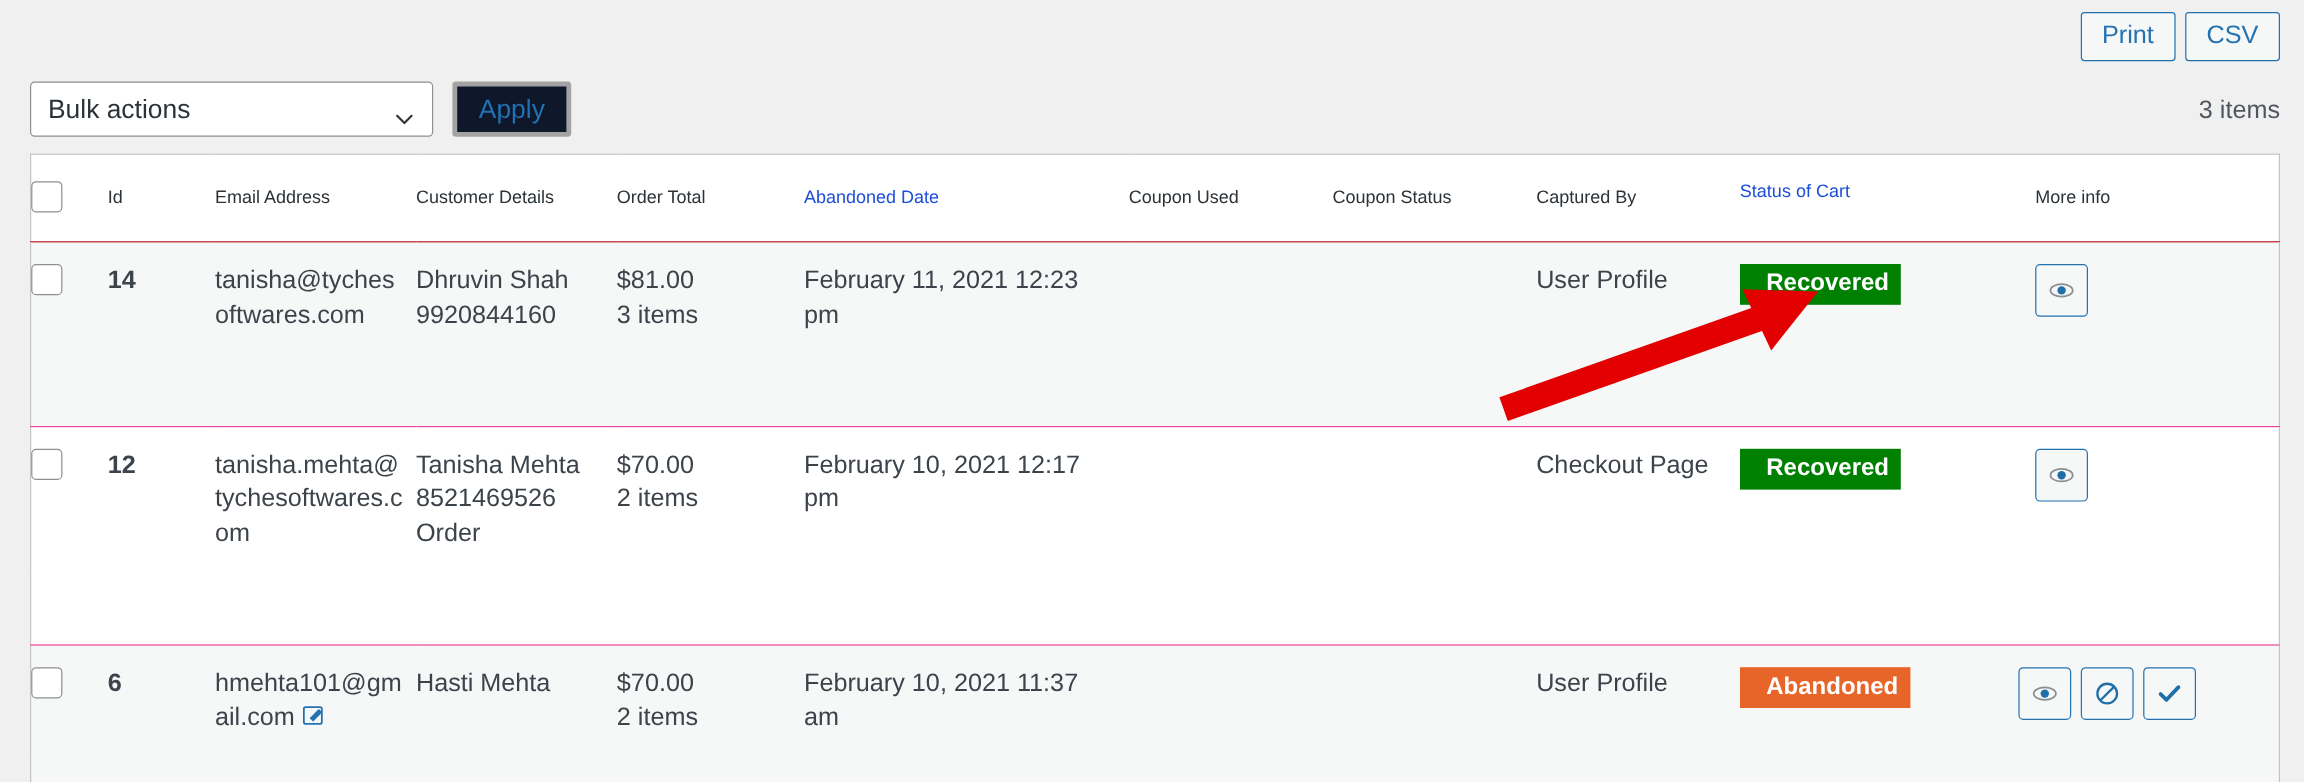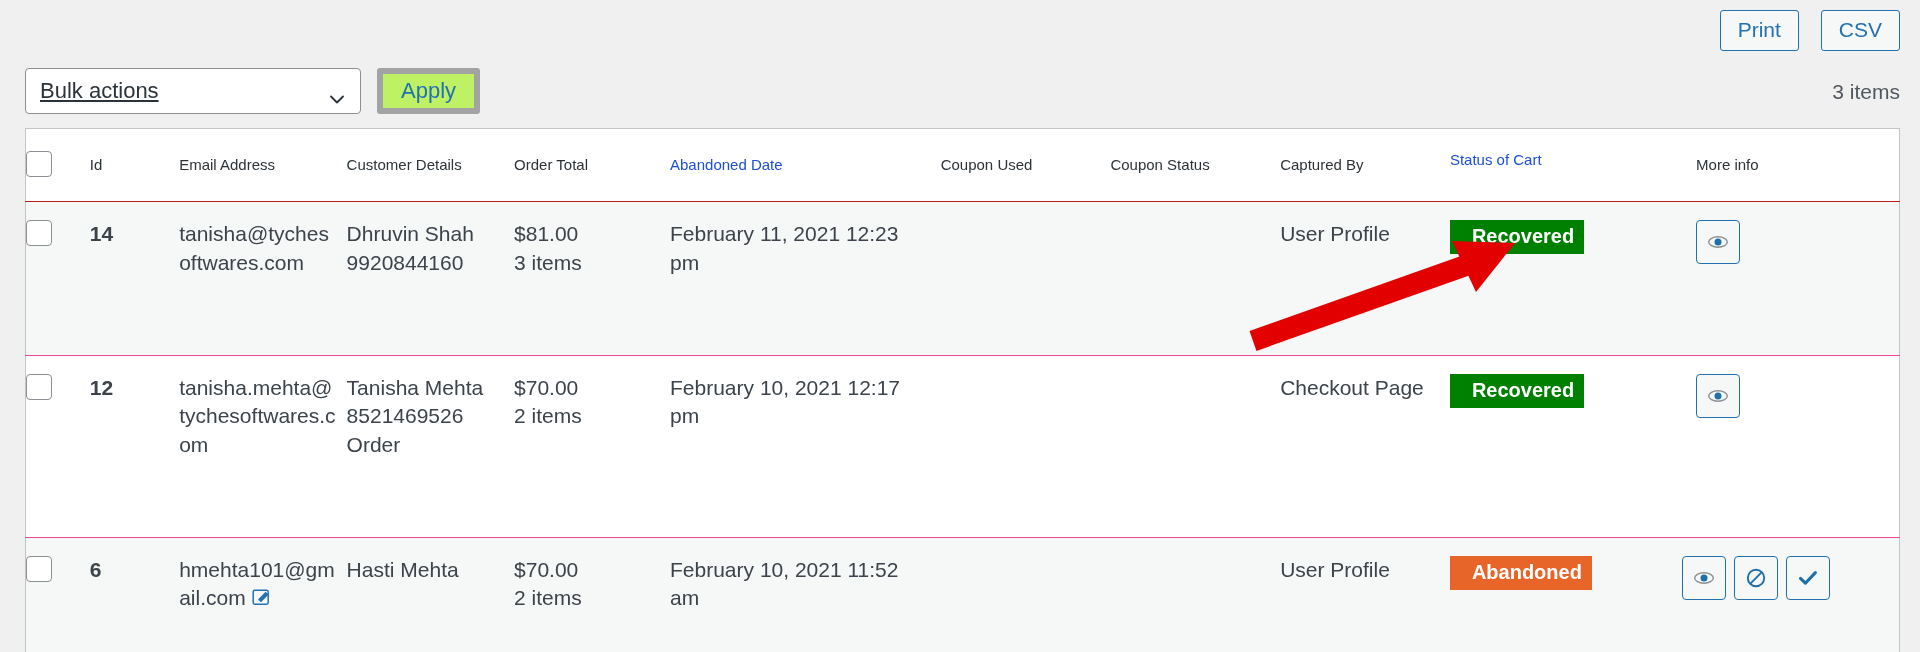--- a/index.html
+++ b/index.html
@@ -14,21 +14,21 @@
     position: relative;
     width: 1920px; height: 652px;
     background: #f0f0f1;
   }
 
   
   .export-bar {
     position: absolute;
     top: 10px; right: 20px;
     display: flex;
-    gap: 22px;
+    gap: 8px;
   }
   .btn-secondary {
     background: #f6f7f7;
     border: 1px solid #2271b1;
     color: #2271b1;
     border-radius: 3px;
     font-size: 21px;
     font-family: "Liberation Sans", sans-serif;
     padding: 7px 17px 9px 17px;
     line-height: 1.1;
@@ -49,34 +49,33 @@
     background: #fff;
     border: 1px solid #8c8f94;
     border-radius: 4px;
     color: #2c3338;
     font-size: 22px;
     font-family: "Liberation Sans", sans-serif;
     padding: 0 40px 0 14px;
     display: flex;
     align-items: center;
     cursor: pointer;
-    text-decoration: underline;
   }
   .bulk-select .chev {
     position: absolute;
     right: 16px; top: 50%;
     margin-top: -4px;
     width: 14px; height: 14px;
   }
   .apply-btn {
     position: absolute;
     left: 352px; top: 0;
     height: 46px;
-    background: #bef264;
-    border: 6px solid #a3a3a3;
+    background: #0f172a;
+    border: 4px solid #a3a3a3;
     color: #2271b1;
     border-radius: 3px;
     font-size: 22px;
     font-family: "Liberation Sans", sans-serif;
     padding: 0 18px;
     cursor: pointer;
   }
   .displaying-num {
     position: absolute;
     right: 0; top: 12px;
@@ -318,21 +317,21 @@
         </td>
         <td>
           <div>Hasti Mehta</div>
           <div></div>
           <div></div>
         </td>
         <td>
           <div>$70.00</div>
           <div>2 items</div>
         </td>
-        <td>February 10, 2021 11:52 am</td>
+        <td>February 10, 2021 11:37 am</td>
         <td></td>
         <td></td>
         <td>User Profile</td>
         <td>
           <span class="badge" style="background:#e8652a">Abandoned</span>
         </td>
         <td style="padding-left:12px">
           <div class="actions">
             <span class="icon-btn">
               <span>

